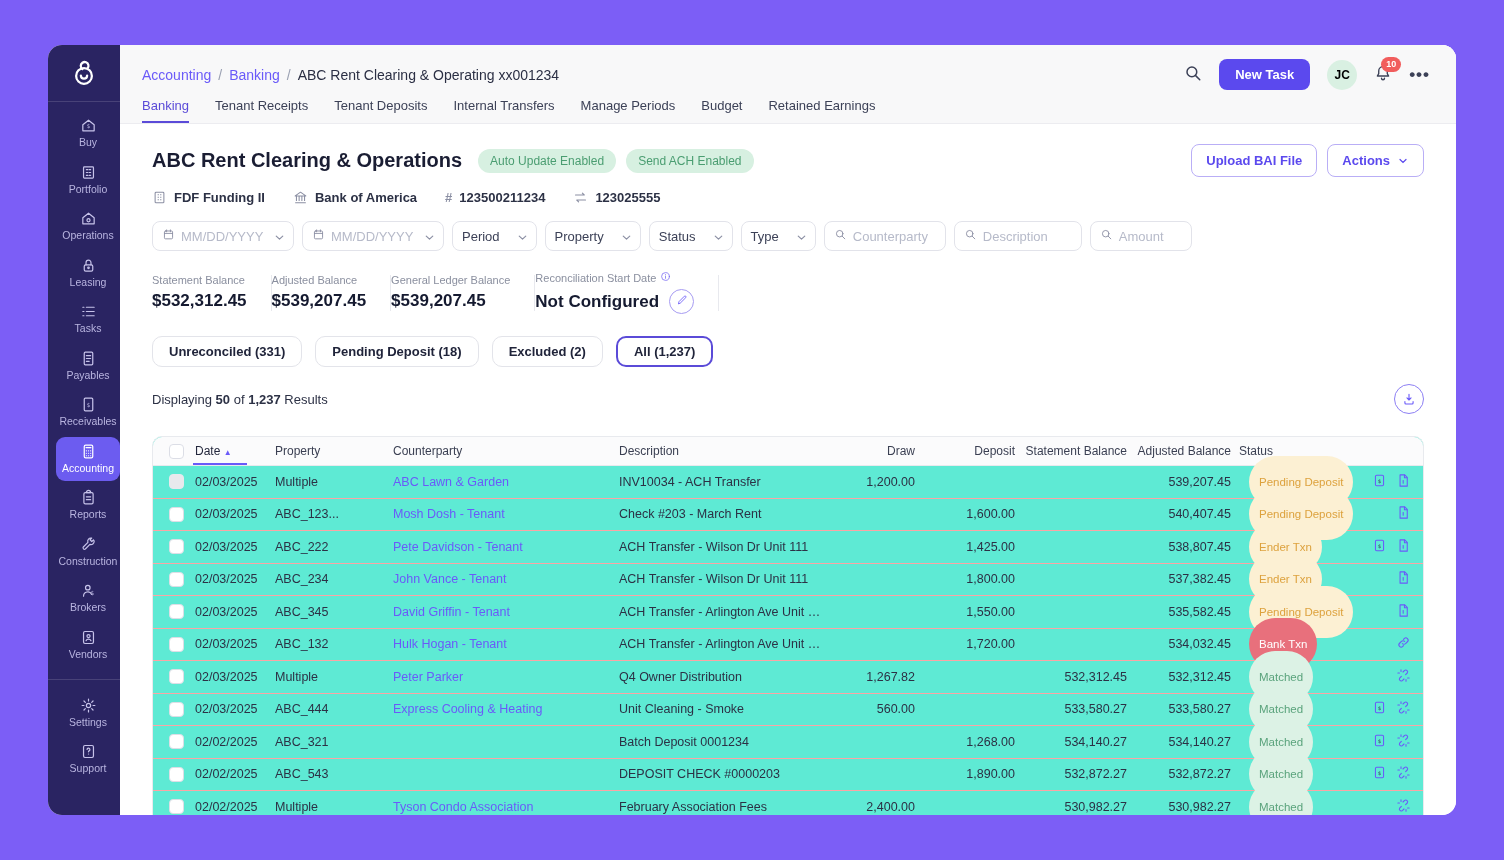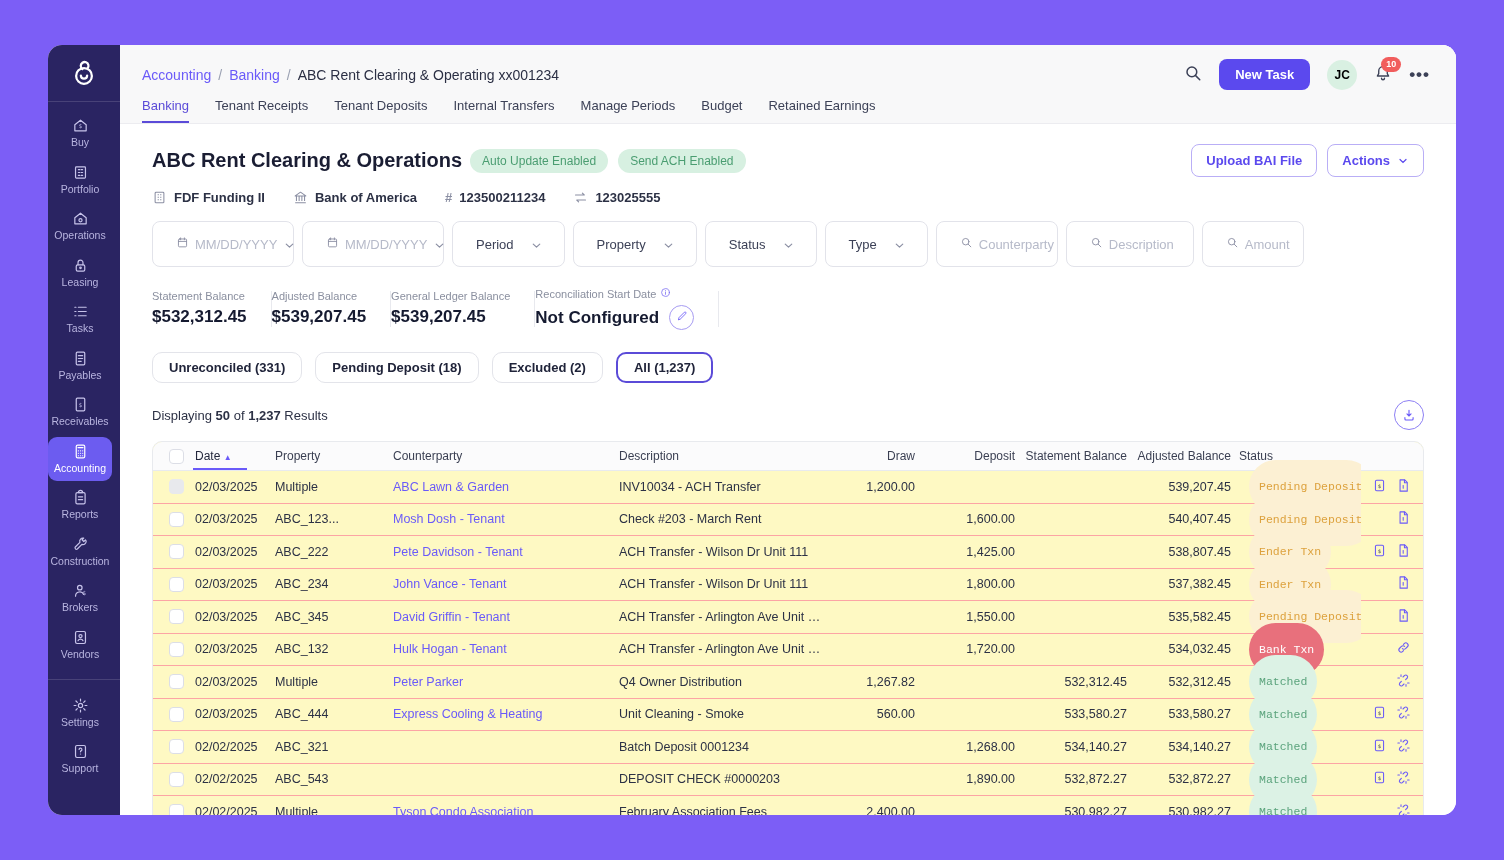--- a/index.html
+++ b/index.html
@@ -8,21 +8,21 @@
 
   .window { position:absolute; left:48px; top:45px; width:1408px; height:770px;
     background:#fff; border-radius:14px; overflow:hidden; display:flex; }
 
   
   .sidebar { width:72px; background:#2a2462; color:#b9b5e0; flex:0 0 72px;
     display:flex; flex-direction:column; align-items:center; }
   .logo-box { width:100%; padding:14px 0 12px; display:flex; justify-content:center;
     border-bottom:1px solid rgba(255,255,255,.14); margin-bottom:8px; }
   .logo-box svg { width:30px; height:30px; stroke:#fff; }
-  .side-nav { width:100%; display:flex; flex-direction:column; align-items:flex-start; }
+  .side-nav { width:100%; display:flex; flex-direction:column; align-items:flex-end; }
   .side-item { width:64px; padding:6px 0 7px; margin:1px 0; border-radius:9px; text-align:center;
     cursor:pointer; }
   .side-item svg { width:17px; height:17px; stroke:#c7c3ea; display:block; margin:0 auto 3px; }
   .side-item .lbl { font-size:10.5px; color:#b9b5e0; display:block; line-height:1.1; }
   .side-item.active { background:#6c5cf0; }
   .side-item.active svg { stroke:#fff; }
   .side-item.active .lbl { color:#fff; }
   .side-divider { width:100%; height:1px; background:rgba(255,255,255,.14); margin:10px 0; }
 
   
@@ -44,37 +44,37 @@
     font-weight:bold; border-radius:999px; padding:2.5px 5px; }
   .ellipsis { font-size:17px; color:#3c4157; letter-spacing:1px; cursor:pointer; font-weight:bold; }
 
   .tabs { display:flex; gap:26px; margin-top:8px; }
   .tab { font-size:13px; color:#3c4157; padding-bottom:8px; cursor:pointer; border-bottom:2px solid transparent; }
   .tab.active { color:#5b4bd8; border-bottom-color:#5b4bd8; }
 
   .content { padding:20px 32px 0; flex:1; overflow:hidden; }
 
   .title-row { display:flex; align-items:center; }
-  .page-title { font-size:20px; font-weight:bold; color:#1a1d33; margin-right:8px; }
+  .page-title { font-size:20px; font-weight:bold; color:#1a1d33; margin-right:16px; }
   .green-badge { background:#d7f0e1; color:#4a9d71; font-size:12px; padding:5px 12px;
     border-radius:999px; margin-right:10px; }
   .title-actions { margin-left:auto; display:flex; gap:10px; }
   .outline-btn { background:#fff; border:1px solid #b9aef6; color:#5b49ee; font-size:13px; font-weight:bold;
     padding:8px 14px; border-radius:8px; cursor:pointer; font-family:inherit; display:flex; align-items:center; gap:7px; }
   .outline-btn svg { width:12px; height:12px; stroke:#5b49ee; }
 
   .meta-row { display:flex; align-items:center; gap:28px; margin-top:13px; font-size:13px;
     font-weight:bold; color:#2c3145; }
   .meta-item { display:flex; align-items:center; gap:7px; }
   .meta-item svg { width:15px; height:15px; stroke:#8b8fa3; }
   .meta-hash { color:#8b8fa3; font-weight:bold; }
 
   .filter-row { display:flex; gap:8px; margin-top:16px; }
-  .f-ctl { height:46px; border:1px solid #e2e3ea; border-radius:8px; background:#fff; display:flex;
-    align-items:center; gap:6px; padding:0 23px; font-size:13px; color:#3c4157; cursor:pointer; }
+  .f-ctl { height:30px; border:1px solid #e2e3ea; border-radius:8px; background:#fff; display:flex;
+    align-items:center; gap:6px; padding:0 9px; font-size:13px; color:#3c4157; cursor:pointer; }
   .f-ctl svg { width:13px; height:13px; stroke:#8b8fa3; flex:0 0 auto; }
   .f-ctl .chev { width:11px; height:11px; margin-left:auto; }
   .f-ctl .ph { color:#b6bac9; }
   .date-ctl { width:142px; }
 
   .stats-row { display:flex; align-items:center; margin-top:20px; }
   .stat { padding-right:24px; }
   .stat-divider { width:1px; height:36px; background:#e8e9ee; }
   .stat-label { font-size:11px; color:#8a8f9f; display:flex; gap:4px; align-items:center; }
   .stat-label svg { width:11px; height:11px; stroke:#7a6cf2; }
@@ -89,37 +89,37 @@
     color:#20243a; background:#fff; border:1px solid #e3e4ea; border-radius:10px; cursor:pointer; }
   .pill.active { border:2px solid #5b4bd8; }
 
   .results-row { display:flex; align-items:center; margin-top:17px; font-size:13px; color:#2c3145; }
   .results-row b { font-weight:bold; }
   .dl-btn { margin-left:auto; width:30px; height:30px; border-radius:50%; border:1.3px solid #8d7ff4;
     background:#fff; display:flex; align-items:center; justify-content:center; cursor:pointer; }
   .dl-btn svg { width:14px; height:14px; stroke:#6a5af9; }
 
   
-  .table-wrap { margin-top:11px; border:1px solid #e8eaee; border-radius:10px; overflow:hidden; background:#fef9c3; }
+  .table-wrap { margin-top:22px; border:1px solid #e8eaee; border-radius:10px; overflow:hidden; background:#5eead4; }
   .tgrid { display:grid; grid-template-columns:38px 80px 118px 226px 1fr 92px 100px 112px 104px 126px 62px;
     align-items:center; }
   .thead { background:#fbfbfc; border-bottom:1px solid #e8eaee; height:29px; }
   .th { font-size:12px; color:#3a3f52; padding:0 4px; white-space:nowrap; }
   .th.sorted { color:#23273c; position:relative; }
   .th.sorted .sort-underline { position:absolute; left:2px; bottom:-7px; width:54px; height:2px; background:#6a5af9; }
   .sort-arrow { color:#6a5af9; font-size:8px; }
   .num { text-align:right; }
   .trow { height:32.5px; border-bottom:1px solid #fca5a5; font-size:12.5px; color:#2c3145; }
   .trow:last-child { border-bottom:none; }
   .td { padding:0 4px; white-space:nowrap; overflow:hidden; text-overflow:ellipsis; }
   .cp-link { color:#6a5af9; cursor:pointer; }
   .checkbox { width:15px; height:15px; border:1px solid #dcdee6; border-radius:4px; background:#fff;
     margin-left:12px; cursor:pointer; }
   .checkbox.disabled { background:#e8e9ed; border-color:#e8e9ed; cursor:default; }
-  .status-badge { display:inline-block; font-size:11.5px; padding:20px 10px; border-radius:999px;font-family:Liberation Mono, monospace; }
+  .status-badge { display:inline-block; font-size:11.5px; padding:20px 10px; border-radius:999px; }
   .st-pending { background:#fcf0d3; color:#dda23e; }
   .st-bank { background:#e8707c; color:#fff; }
   .st-green { background:#dcf2e5; color:#5aa37c; }
   .row-actions { display:flex; gap:9px; justify-content:flex-end; padding-right:12px; }
   .row-actions svg { width:15px; height:15px; stroke:#6a5af9; cursor:pointer; }
 </style>
 </head>
 <body>
 
 <div class="window">

